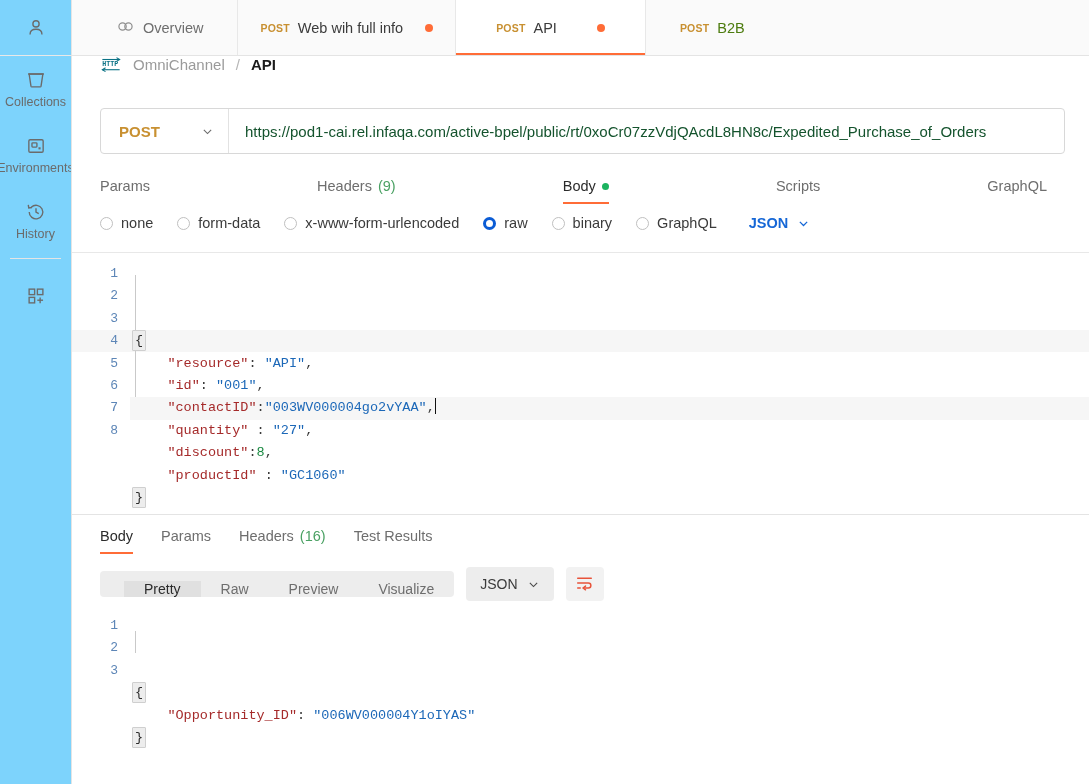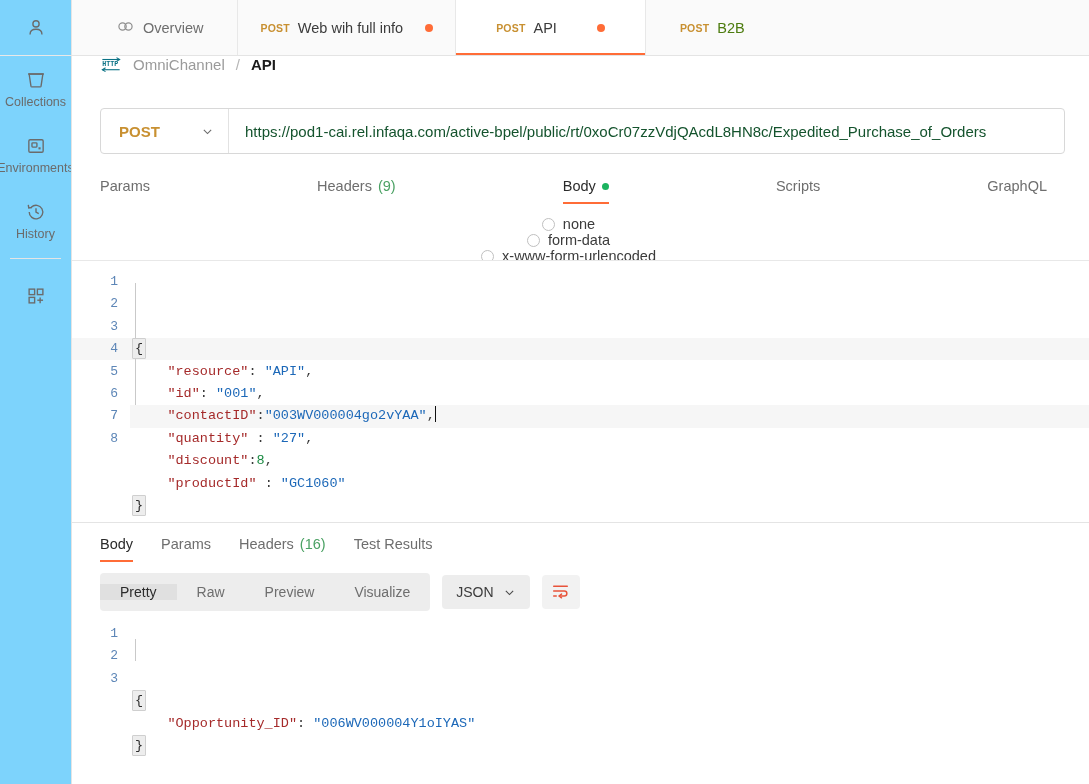--- a/index.html
+++ b/index.html
@@ -126,21 +126,21 @@
   .rtab:first-child.active:after { left: 0; }
   .rtab .cnt { color: #4aa163; }
   .rtab .gdot {
     width: 7px; height: 7px; border-radius: 50%;
     background: #1bb35f; display: inline-block;
   }
 
   
   .radiorow {
     display: flex; align-items: center;
-    padding: 0 28px; margin-top: 12px; height: 30px; gap: 0; flex-direction: column;
+    padding: 0 28px; margin-top: 4px; height: 30px; gap: 0;
   }
   .radio {
     display: flex; align-items: center; gap: 8px;
     margin-right: 24px; cursor: pointer;
     font-size: 14.5px; color: #3b3b3b;
   }
   .rcircle {
     width: 13px; height: 13px; border-radius: 50%;
     border: 1.4px solid #c0c0c0; background: #fff;
     flex: 0 0 13px; position: relative;
@@ -203,21 +203,21 @@
     height: 42px; gap: 0;
   }
   .respbody { flex: 1 1 auto; display: flex; flex-direction: column; }
 
   .viewrow {
     display: flex; align-items: center;
     padding: 0 28px; margin-top: 8px; gap: 12px; height: 38px;
   }
   .seg {
     display: flex; background: #ededed; border-radius: 4px;
-    height: 38px; align-items: center; overflow: hidden;
+    height: 26px; align-items: flex-end; overflow: hidden; padding-left: 24px;
   }
   .segbtn {
     padding: 0 20px; display: flex; align-items: center;
     font-size: 14px; color: #6e6e6e; cursor: pointer;
   }
   .segbtn.active { background: #e0e0e0; color: #2b2b2b; }
   .jsonpill {
     display: flex; align-items: center; gap: 9px;
     background: #ededed; border-radius: 4px;
     height: 34px; padding: 0 14px; cursor: pointer;

